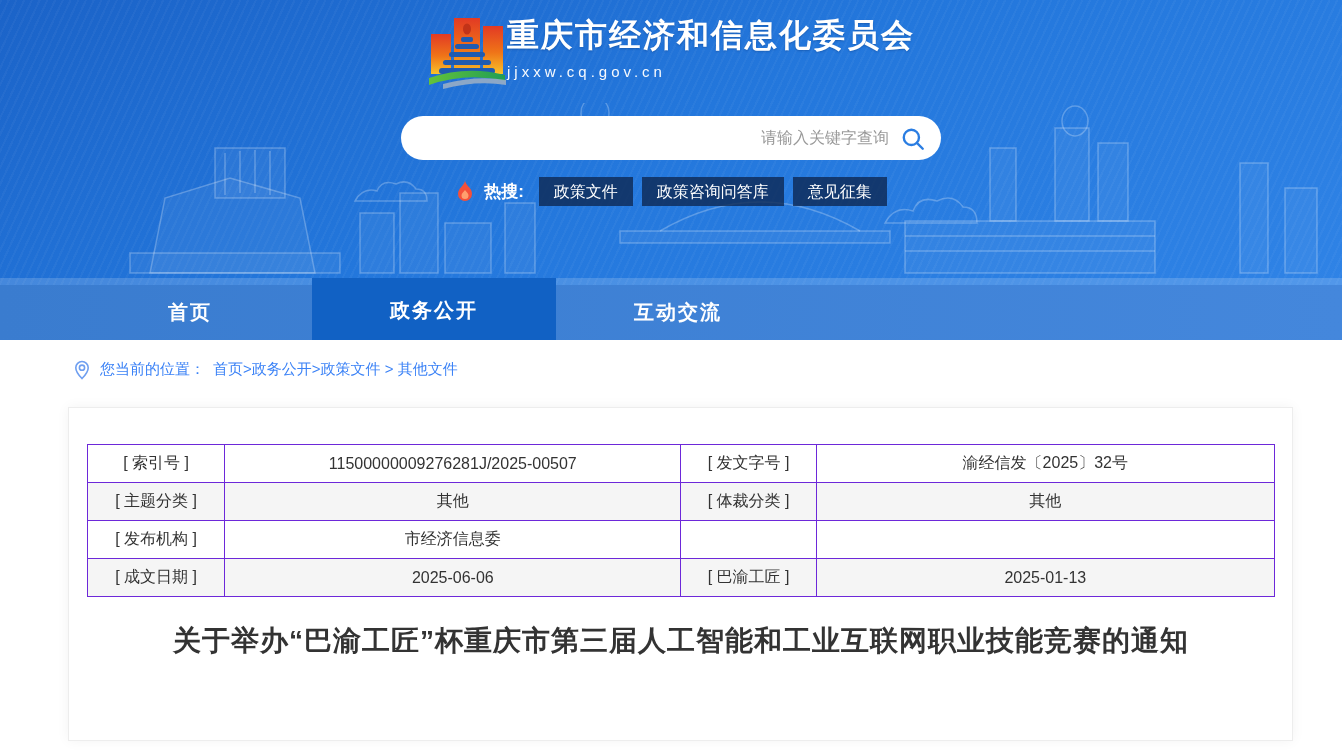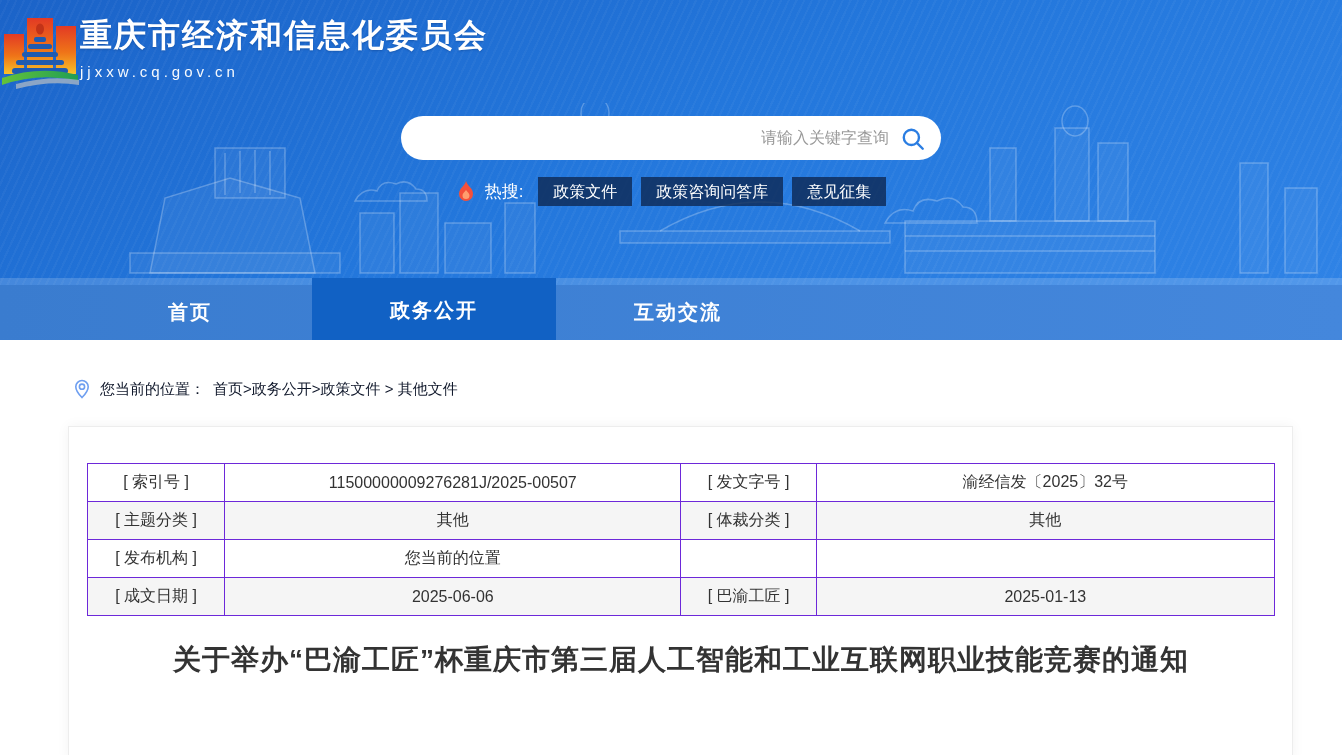--- a/index.html
+++ b/index.html
@@ -25,21 +25,21 @@
   .header-band {
     position:absolute; left:0; bottom:0; width:100%; height:7px;
     background:rgba(255,255,255,0.17);
   }
   .skyline {
     position:absolute; left:0; bottom:7px; width:1342px; height:175px;
     pointer-events:none;
   }
 
   .logo-row {
-    position:relative; display:flex; justify-content:flex-start;
+    position:relative; display:flex; justify-content:center;
     align-items:flex-start; padding-top:12px; z-index:2;
   }
   .logo-text { color:#fff; }
   .site-title {
     margin:2px 0 5px; font-size:32px; font-weight:bold; letter-spacing:2px;
     text-shadow:0 1px 2px rgba(0,40,100,0.3);
   }
   .site-url { font-size:15px; letter-spacing:4px; opacity:0.96; }
 
   .search-wrap { position:relative; width:540px; margin:20px auto 0; z-index:2; }
@@ -52,43 +52,43 @@
   .search-input::placeholder { color:#999; }
   .search-btn {
     position:absolute; right:15px; top:10px; width:26px; height:26px;
     background:none; border:none; padding:0; cursor:pointer;
   }
 
   .hot-row {
     position:relative; display:flex; justify-content:center; align-items:center;
     margin-top:17px; gap:9px; z-index:2;
   }
-  .hot-label { color:#fff; font-weight:normal; font-size:17px; margin-right:6px; }
+  .hot-label { color:#fff; font-weight:bold; font-size:17px; margin-right:6px; }
   .hot-btn {
     background:rgba(14,40,82,0.80); color:#fff; border:none; cursor:pointer;
     font-size:16px; height:29px; padding:0 15px; line-height:29px;
     font-family:"Liberation Sans", sans-serif;
   }
 
   
   .nav {
     height:55px; display:flex; align-items:flex-end; padding-left:68px;
     background:linear-gradient(90deg,#3a7ccf,#4487dc);
     position:relative; z-index:3;
   }
   .nav-item {
     width:244px; height:55px; line-height:55px; text-align:center;
     color:#fff; font-size:20px; font-weight:bold; letter-spacing:2px; cursor:pointer;
   }
   .nav-item.active { height:62px; line-height:64px; background:#1161c4; }
 
   
   .breadcrumb-row {
-    display:flex; align-items:center; gap:8px;
-    padding:39px 0 0 72px; font-size:15px; color:#0f172a;
+    display:flex; gap:8px;
+    padding:20px 0 0 72px; font-size:15px; color:#3b82f6;
   }
   .crumb { cursor:pointer; }
   .crumb-sep { white-space:pre; }
 
   
   .card {
     width:1225px; margin:27px 0 0 68px; background:#fff;
     border:1px solid #ededed; box-shadow:0 0 12px rgba(0,0,0,0.05);
     padding:36px 17px 80px 18px;
   }
@@ -238,21 +238,21 @@
         <td>渝经信发〔2025〕32号</td>
       </tr>
       <tr>
         <td>[ 主题分类 ]</td>
         <td>其他</td>
         <td>[ 体裁分类 ]</td>
         <td>其他</td>
       </tr>
       <tr>
         <td>[ 发布机构 ]</td>
-        <td>您当前的位置</td>
+        <td>市经济信息委</td>
         <td></td>
         <td></td>
       </tr>
       <tr>
         <td>[ 成文日期 ]</td>
         <td>2025-06-06</td>
         <td>[ 巴渝工匠 ]</td>
         <td>2025-01-13</td>
       </tr>
     </tbody>

